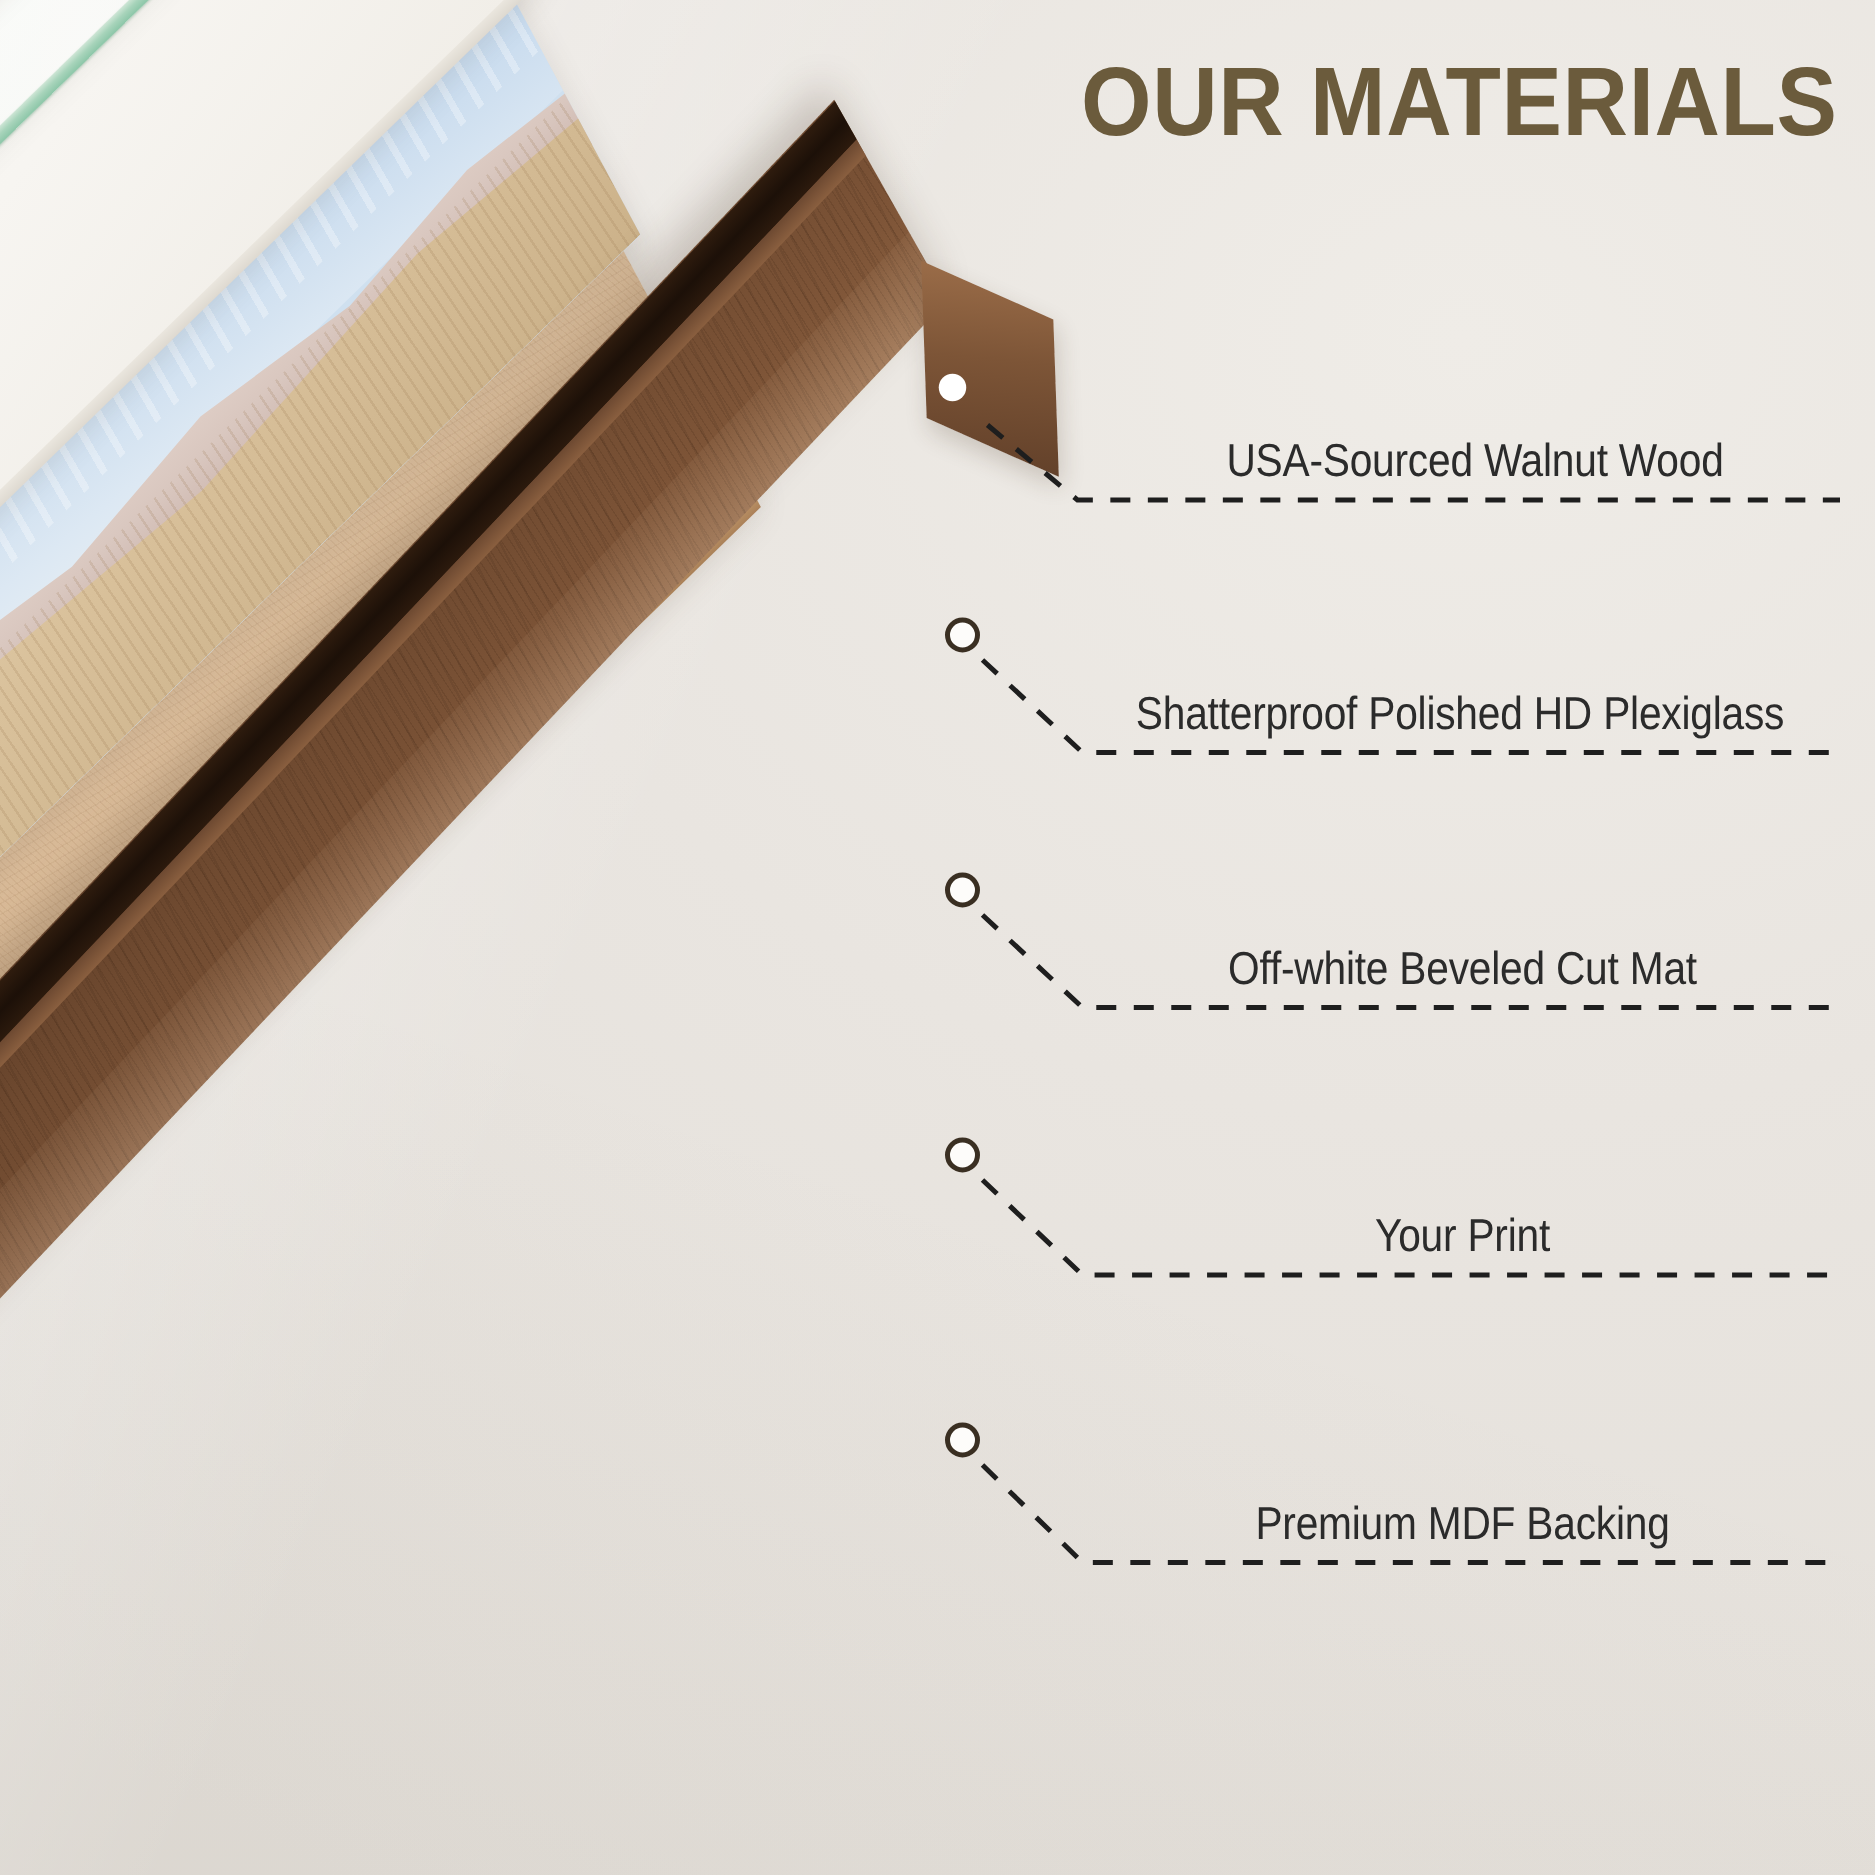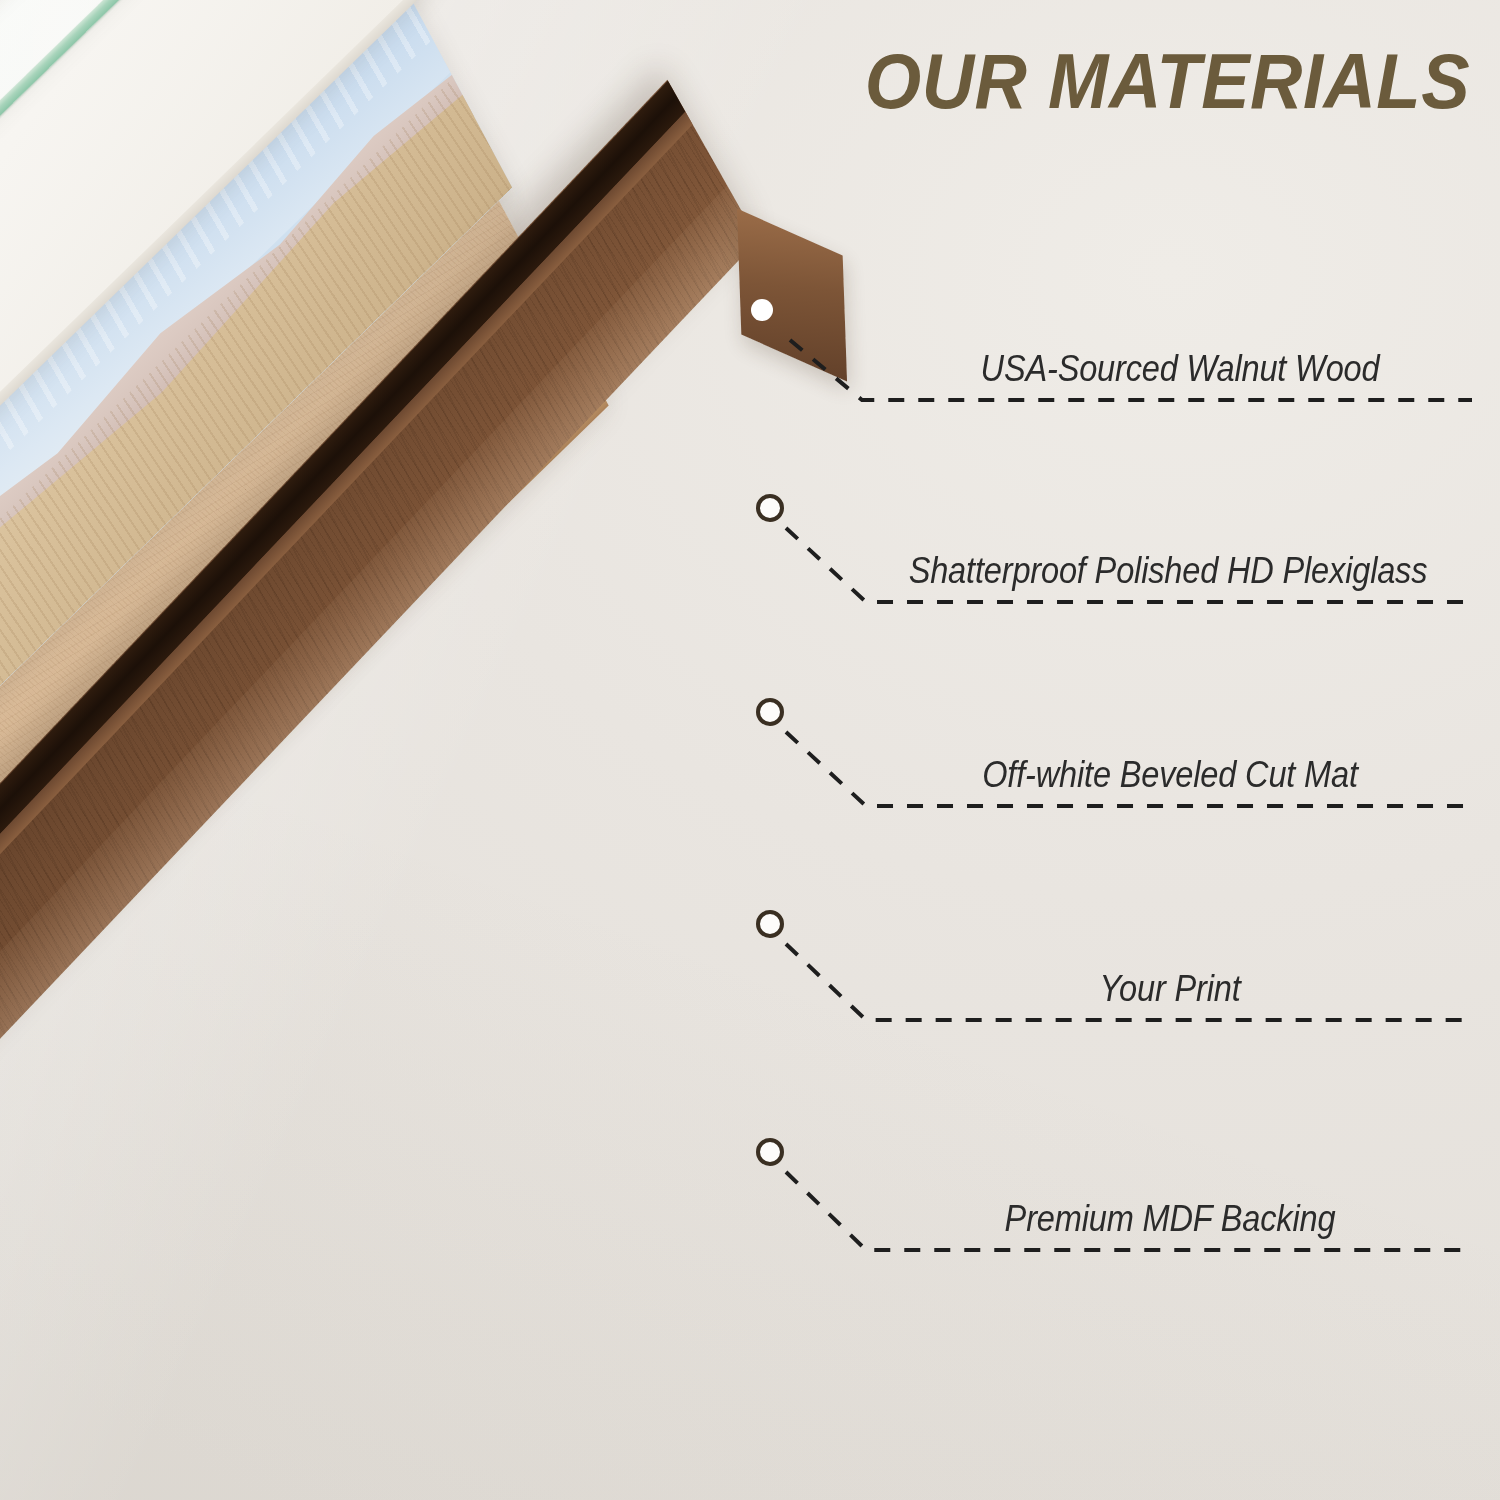--- a/index.html
+++ b/index.html
@@ -8,21 +8,20 @@
     background: #ffffff;
   }
 
   #stage {
     position: relative;
     width: 1500px;
     height: 1500px;
     overflow: hidden;
     background: #e8e4df;
     font-family: "Liberation Sans", sans-serif;
-    font-style: italic;
     -webkit-font-smoothing: antialiased;
   }
 
   
   .bg-base {
     position: absolute;
     inset: 0;
     background:
       radial-gradient(120% 95% at 78% 18%, #efece7 0%, #e9e5e0 44%, #e3dfd9 100%);
   }

